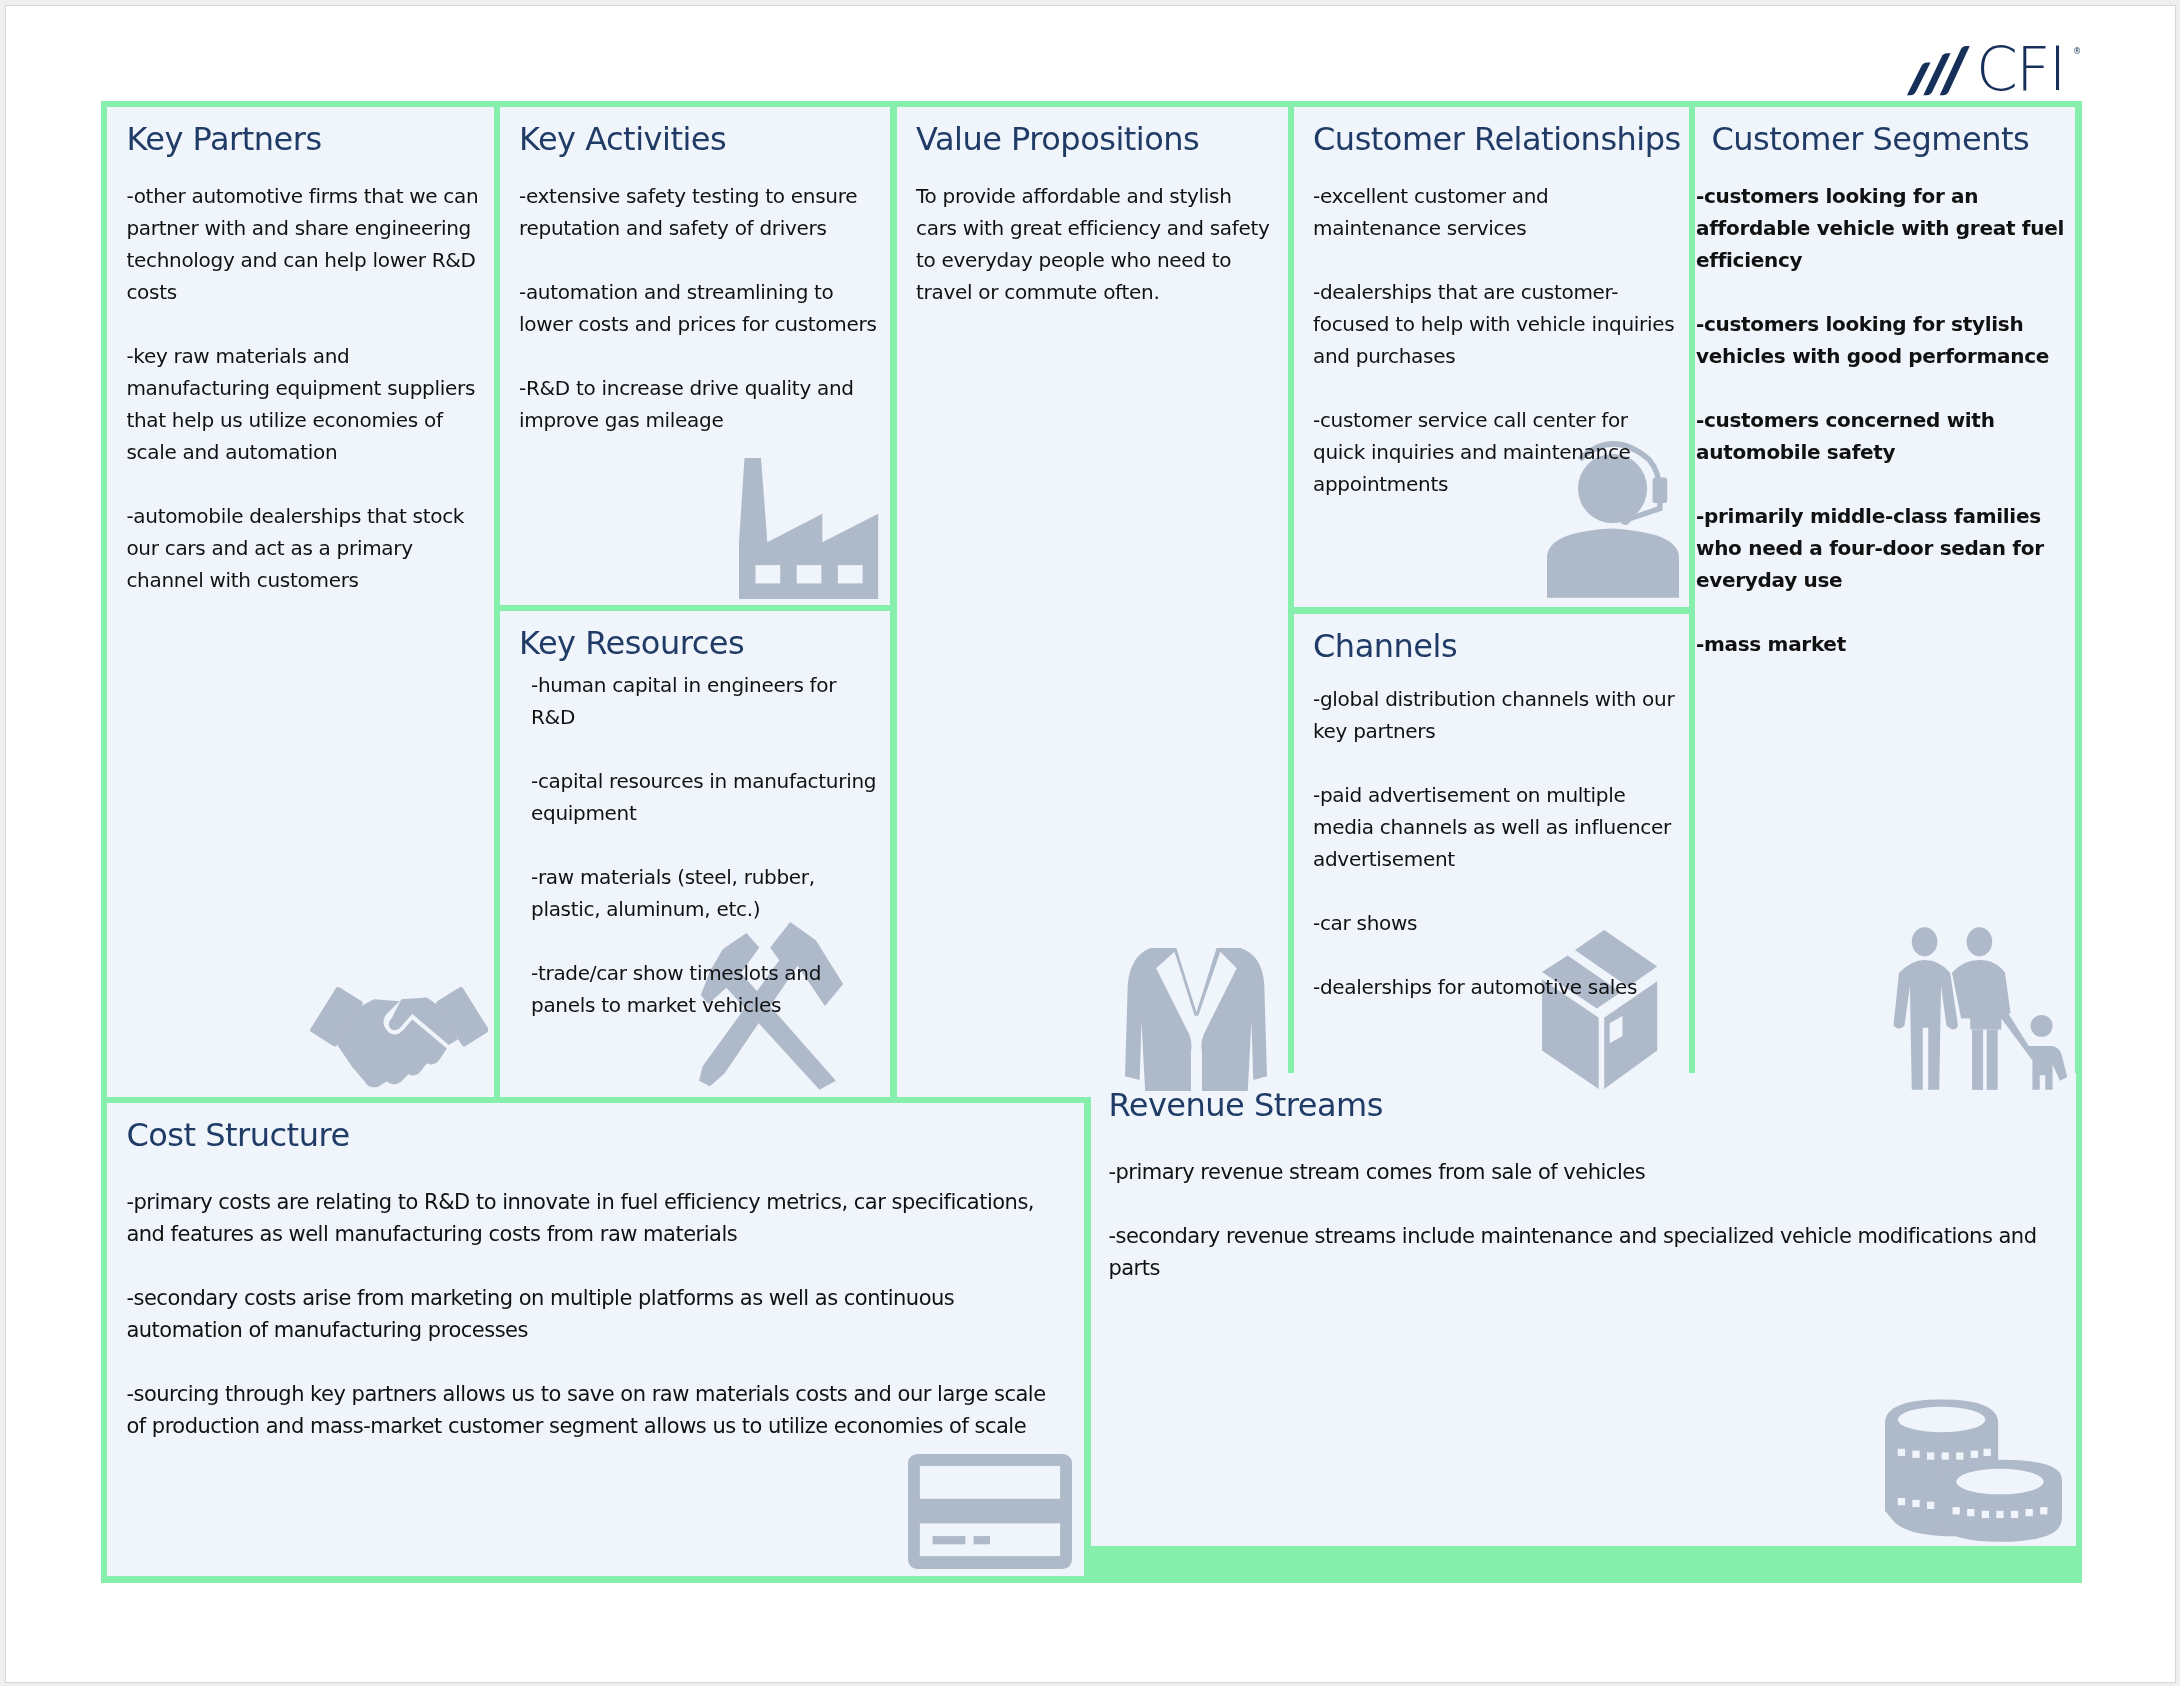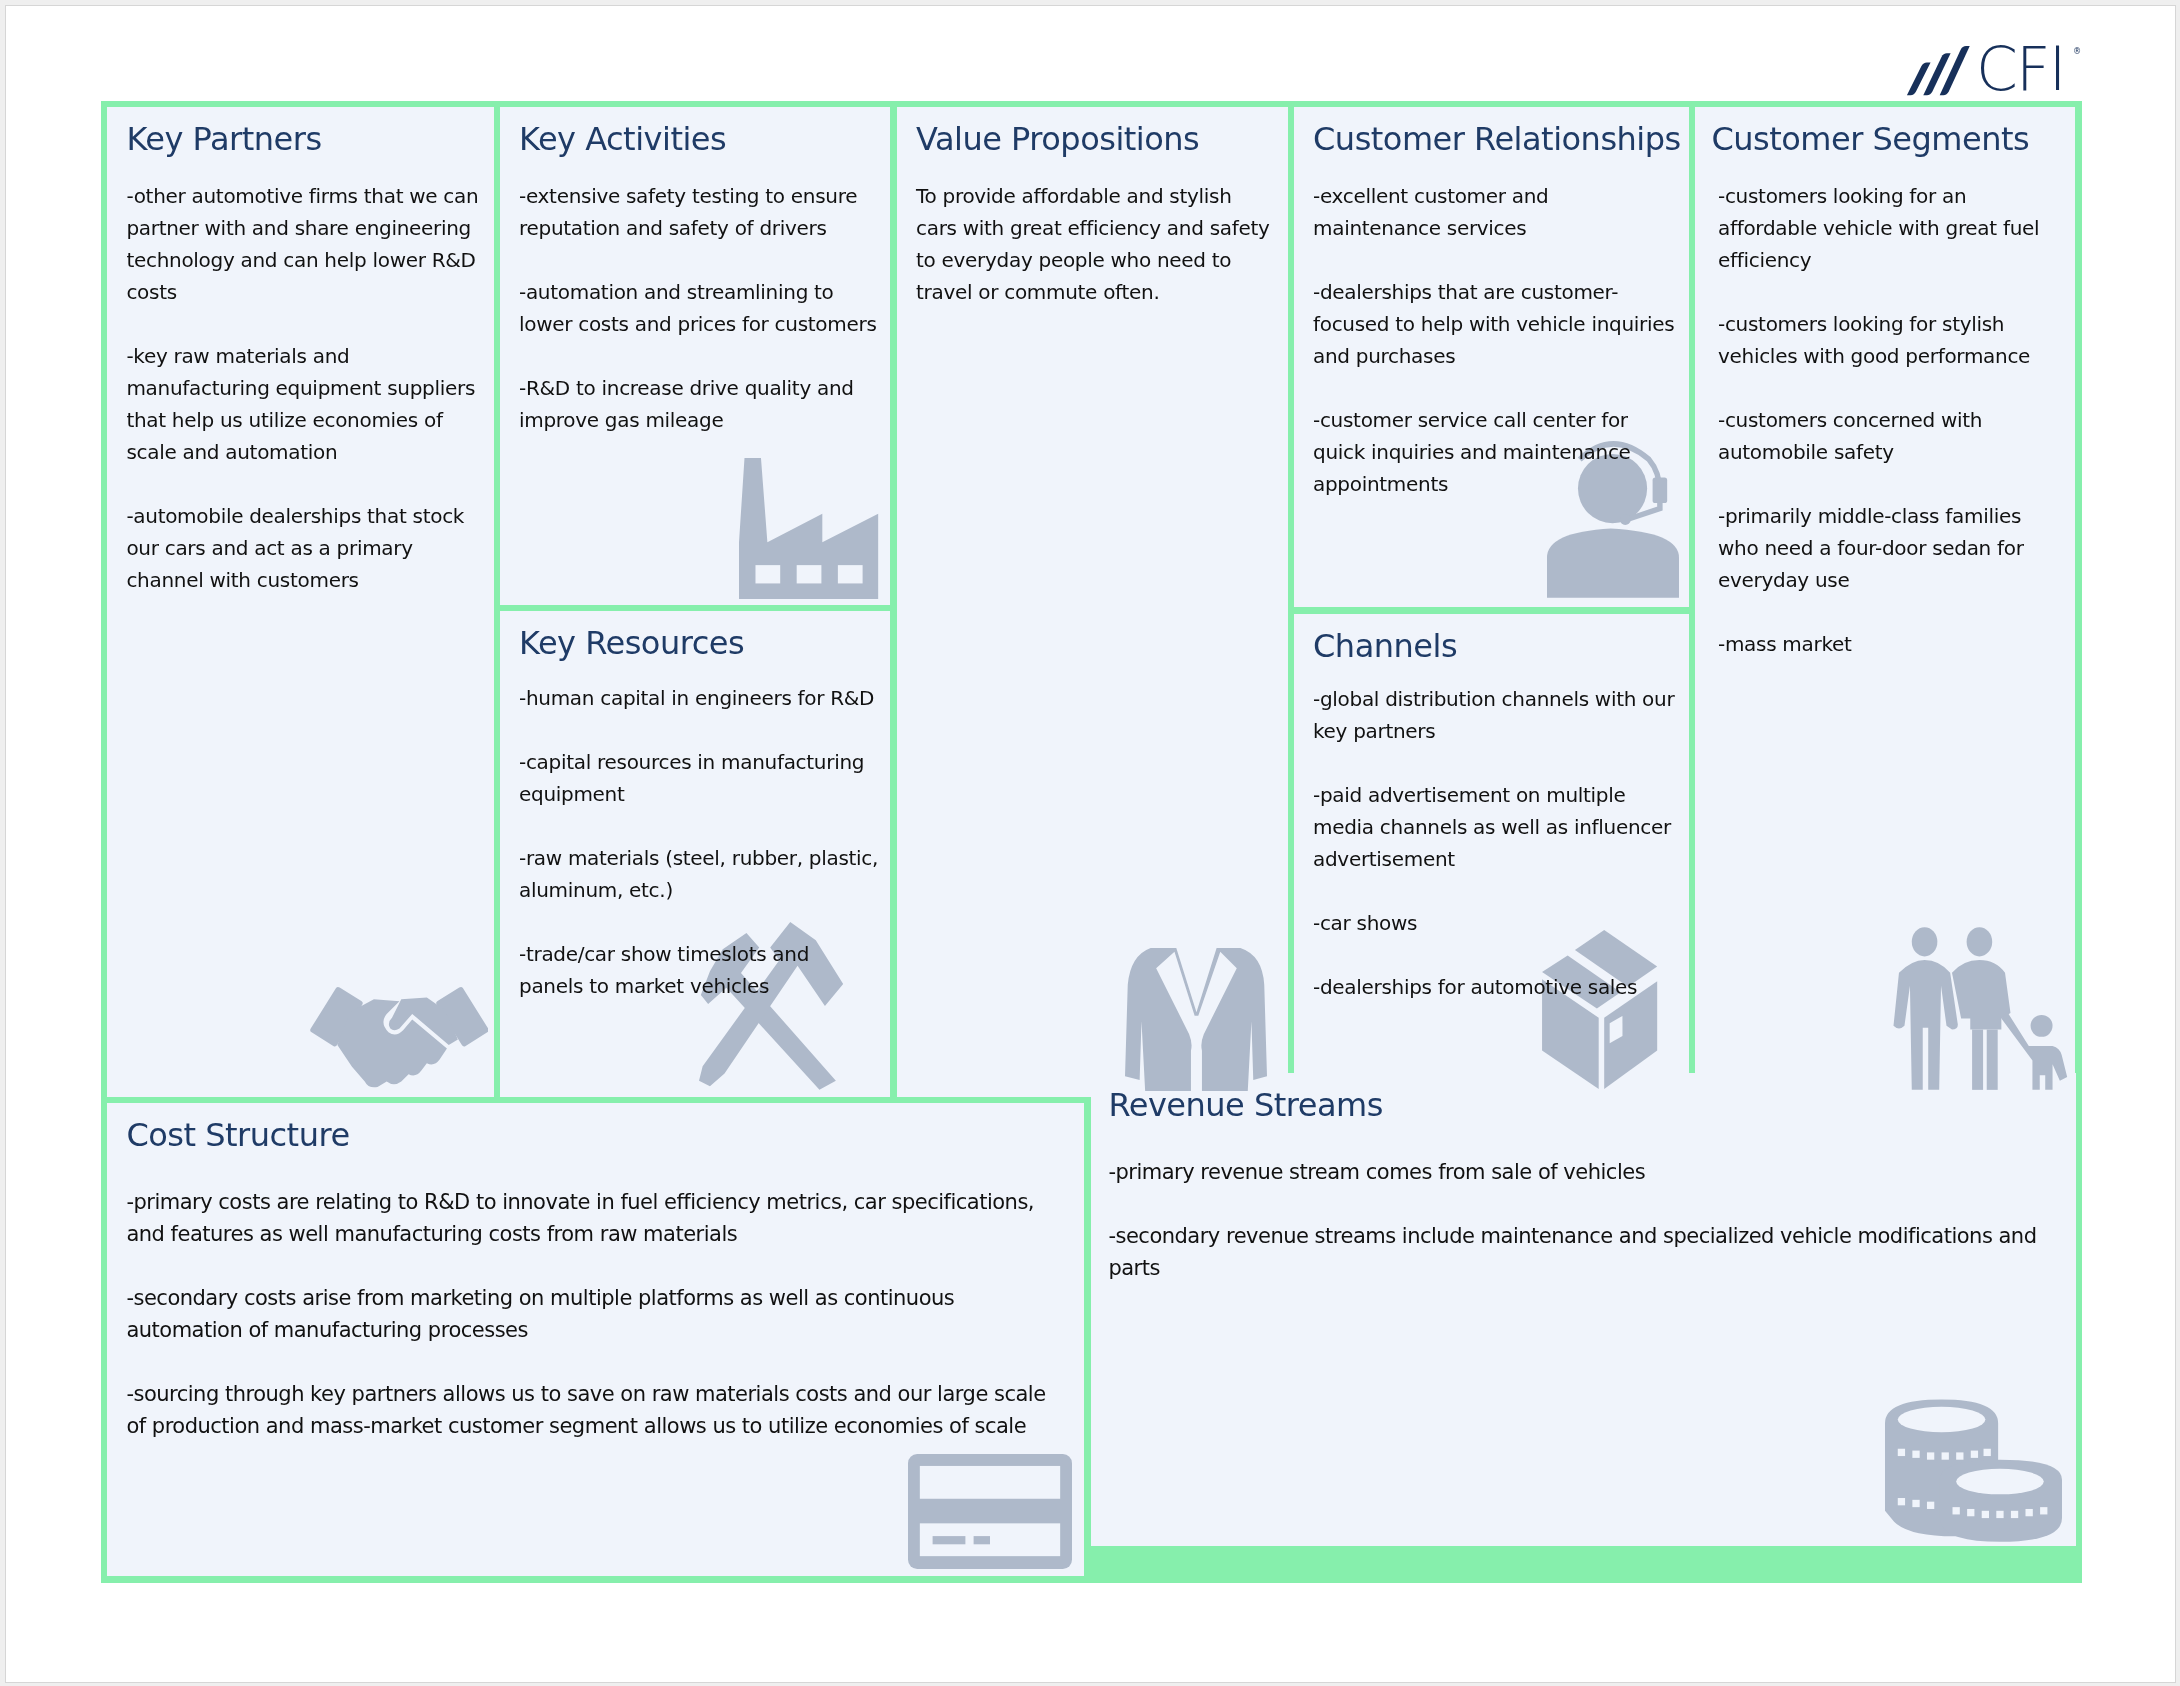--- a/index.html
+++ b/index.html
@@ -105,21 +105,21 @@
           <rect x="18" y="117" width="27" height="20"></rect>
           <rect x="63" y="117" width="27" height="20"></rect>
           <rect x="108" y="117" width="27" height="20"></rect>
         </g>
       </svg>
     </div>
   </div>
 
   <div class="cell narrow" style="left:399px; top:510px; width:390px; height:486px;">
     <h2>Key Resources</h2>
-    <div class="body" style="top:71px;">
+    <div class="body" style="top:58px;margin-left:12px;">
       <p>-human capital in engineers for R&amp;D</p>
       <p>-capital resources in manufacturing equipment</p>
       <p>-raw materials (steel, rubber, plastic, aluminum, etc.)</p>
       <p>-trade/car show timeslots and panels to market vehicles</p>
     </div>
     <div class="icon" style="left:199px; top:309px; width:146px; height:170px;">
       <svg viewBox="0 0 160 186">
         <g fill="#aeb9ca">
           <path d="M26 32 L52 14 L66 30 L46 58 L150 176 L132 186 L30 74 L10 92 L2 82 L12 56 Z"></path>
           <path d="M78 30 L100 2 L128 22 L158 70 L138 94 L108 50 L28 168 L12 182 L0 176 L4 160 L88 44 Z"></path>
@@ -179,21 +179,21 @@
           <path d="M0 54 L62 96 L62 174 L0 132 Z"></path>
           <path d="M68 96 L126 56 L126 132 L68 174 Z"></path>
         </g>
         <path d="M74 102 L88 94 L88 116 L74 124 Z" fill="#f0f4fb"></path>
       </svg>
     </div>
   </div>
 
   <div class="cell narrow" style="left:1594px; top:6.4px; width:380px; height:990px;">
     <h2 style="left:16.4px;">Customer Segments</h2>
-    <div class="body" style="left:23px;">
+    <div class="body" style="left:1px;font-weight:bold;">
       <p>-customers looking for an affordable vehicle with great fuel efficiency</p>
       <p>-customers looking for stylish vehicles with good performance</p>
       <p>-customers concerned with automobile safety</p>
       <p>-primarily middle-class families who need a four-door sedan for everyday use</p>
       <p>-mass market</p>
     </div>
     <div class="icon" style="left:193px; top:820px; width:181px; height:163px;">
       <svg viewBox="0 0 198 178">
         <g fill="#aeb9ca">
           <ellipse cx="40" cy="16" rx="14" ry="16"></ellipse>

